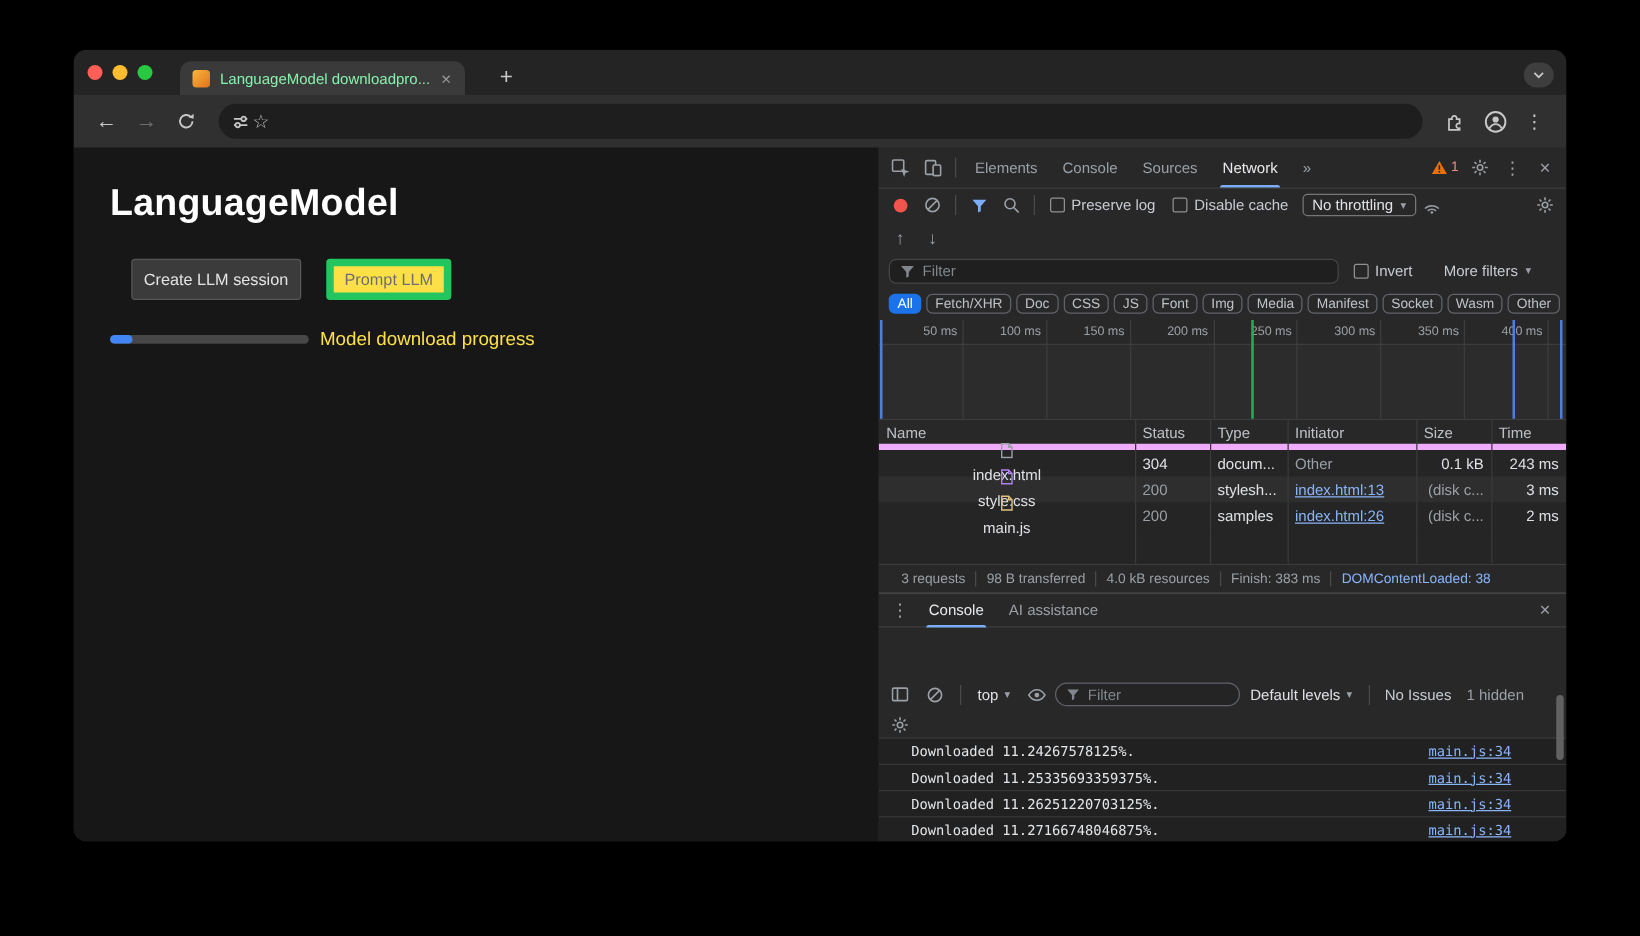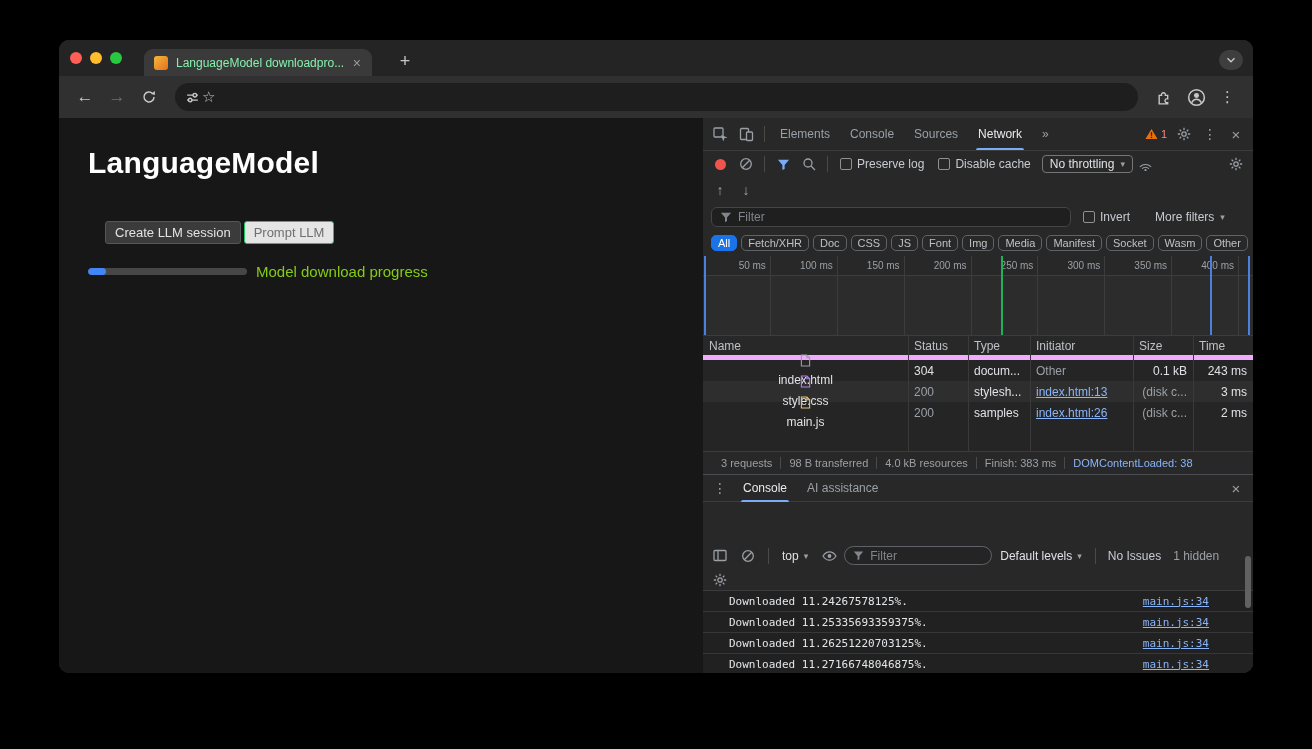--- a/index.html
+++ b/index.html
@@ -28,28 +28,28 @@
   .omnibox { flex:1; height:28px; margin:0 8px; background:#1e1e1e; border-radius:14px; display:flex; align-items:center; padding:0 10px; min-width:0; }
   .url { flex:1; border:none; outline:none; background:transparent; color:#e2e2e2; font-size:13px; font-family:"Liberation Sans","DejaVu Sans",sans-serif; margin-left:8px; min-width:0; }
   .star { color:#c1c1c1; font-size:15px; padding:0 2px; }
   .icon { color:#c7c7c7; }
   .menu3 { font-size:15px; color:#c7c7c7; padding:0 6px; }
 
   
   .content { position:relative; height:555px; display:flex; }
   .pagearea { width:644px; height:555px; background:#171717; position:relative; }
   .page-h1 { position:absolute; left:29px; top:28px; font-size:30px; font-weight:700; color:#ffffff; letter-spacing:.2px; }
-  .btnrow { position:absolute; left:29px; top:103px; display:flex; gap:3px;padding-left:17px; }
+  .btnrow { position:absolute; left:29px; top:89px; display:flex; gap:20px;padding-left:17px; }
   .pbtn { font-size:13px; font-family:inherit; padding:3px 9px; border-radius:3px; }
   .pbtn.primary { background:#3b3b3b; border:1px solid #565656; color:#e3e3e3; }
-  .pbtn.disabled { background:#e5e5e5; border:1px solid #22c55e; color:#6f6f6f; }
+  .pbtn.disabled { background:#fde047; border:6px solid #22c55e; color:#6f6f6f; }
   .progrow { position:absolute; left:29px; top:143px; display:flex; align-items:center; gap:9px; height:20px; }
   .ptrack { width:159px; height:7px; background:#474747; border-radius:4px; overflow:hidden; }
   .pfill { height:100%; background:#4285f4; border-radius:4px; width:11%; }
-  .plabel { font-size:15px; color:#84cc16; }
+  .plabel { font-size:15px; color:#fde047; }
 
   
   .devtools { width:550px; height:555px; background:#282828; color:#dfe1e5; font-size:12px; position:relative; display:flex; flex-direction:column; overflow:hidden; }
   .dt-row { display:flex; align-items:center; flex:0 0 auto; }
   .vdiv { width:1px; height:16px; background:#4a4a4a; margin:0 5px; flex:0 0 auto; }
   .ibtn { width:26px; height:22px; display:flex; align-items:center; justify-content:center; color:#9aa0a6; flex:0 0 auto; }
   .ibtn.blue { color:#7cacf8; }
 
   .dt-tabs { height:33px; border-bottom:1px solid #3c3c3c; padding:0 4px; }
   .dt-tab { padding:0 10px; height:32px; display:flex; align-items:center; color:#9aa0a6; font-size:12px; position:relative; }

